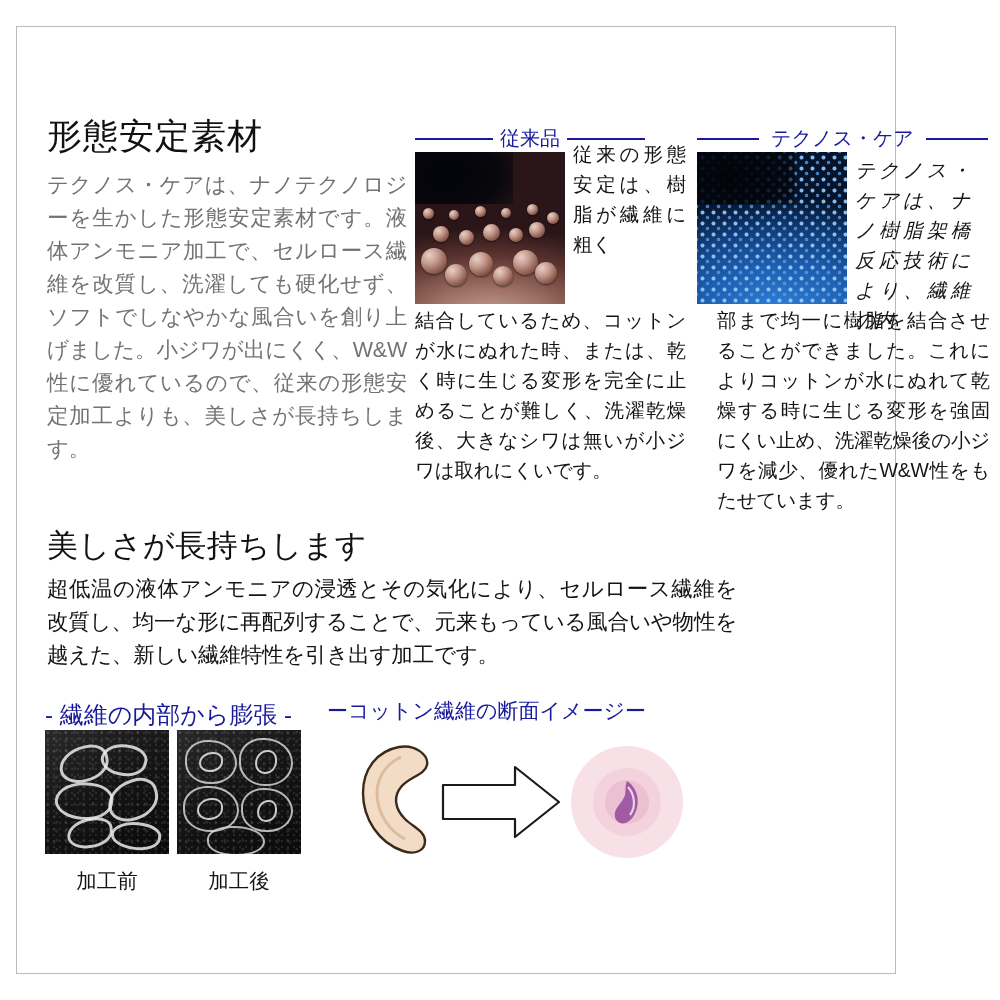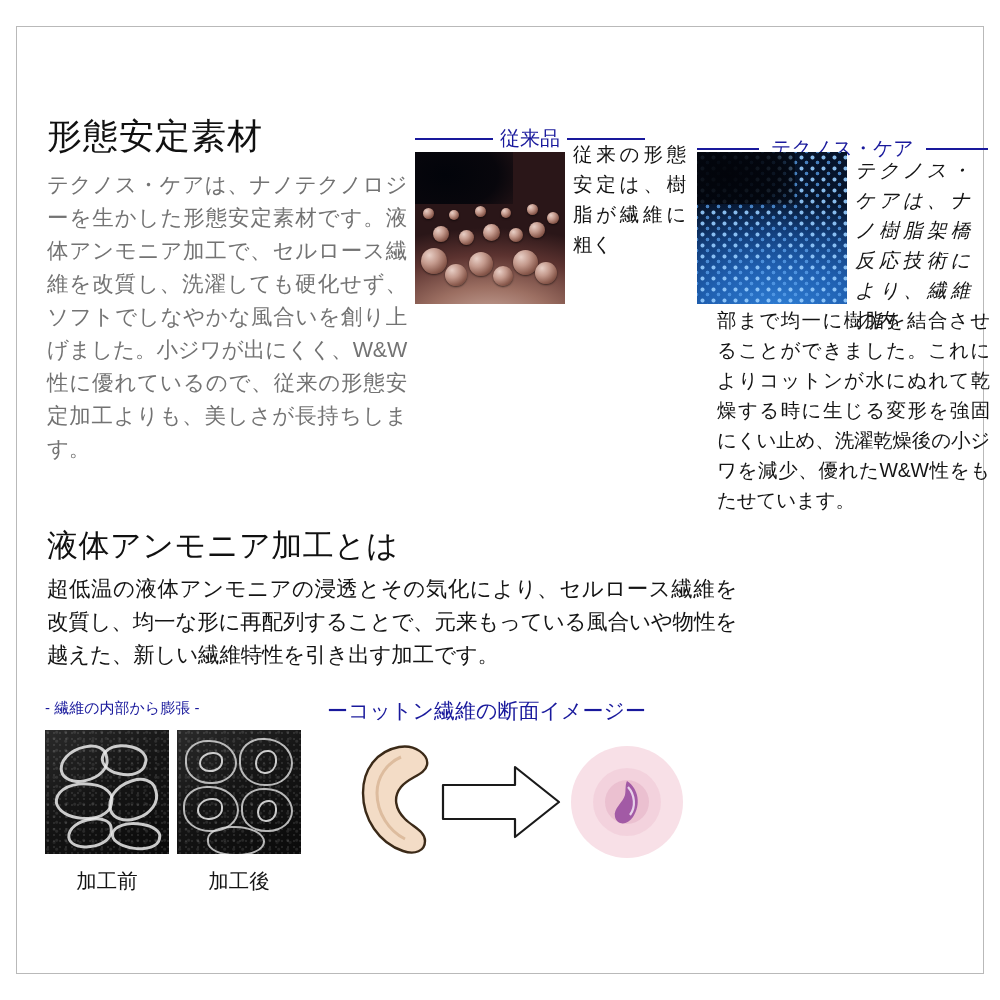--- a/index.html
+++ b/index.html
@@ -17,21 +17,21 @@
     position: relative;
     width: 1000px;
     height: 1000px;
     background: #ffffff;
     overflow: hidden;
   }
   .sheet {
     position: absolute;
     left: 16px;
     top: 26px;
-    width: 968px;
+    width: 880px;
     height: 948px;
     background: #ffffff;
     border: 1px solid #b9b9b9;
     box-sizing: border-box;
   }
   
   .s1-title {
     position: absolute;
     left: 30px;
     top: 86px;
@@ -63,21 +63,21 @@
     align-items: center;
     gap: 7px;
     text-align: right;
   }
   .colhead .rule {
     display: block;
     height: 2px;
     background: #19199c;
   }
   .colhead.left-col { left: 398px; top: 98px; }
-  .colhead.right-col { left: 680px; top: 108px; gap: 12px; }
+  .colhead.right-col { left: 680px; top: 98px; gap: 12px; }
   .colhead.left-col .rule { width: 78px; }
   .colhead.right-col .rule { width: 62px; }
 
   .photo {
     position: absolute;
     overflow: hidden;
     background: #1a1014;
   }
   .photo.conv {
     left: 398px;
@@ -177,21 +177,21 @@
     line-height: 33px;
     color: #141414;
     text-align: justify;
     text-justify: inter-character;
     letter-spacing: -0.2px;
   }
 
   
   .cap-blue {
     position: absolute;
-    font-size: 15px;
+    font-size: 24px;
     color: #19199c;
     white-space: nowrap;
   }
   .cap-fiber { left: 28px; top: 672px; }
   .cap-cross { left: 310px; top: 670px; font-size: 21px; }
 
   .micro {
     position: absolute;
     top: 703px;
     width: 124px;
@@ -283,31 +283,32 @@
       <div class="bead" style="left:8px;  top:56px;  width:11px; height:11px;"></div>
       <div class="bead" style="left:34px; top:58px;  width:10px; height:10px;"></div>
       <div class="bead" style="left:60px; top:54px;  width:11px; height:11px;"></div>
       <div class="bead" style="left:86px; top:56px;  width:10px; height:10px;"></div>
       <div class="bead" style="left:112px;top:52px;  width:11px; height:11px;"></div>
       <div class="bead" style="left:132px;top:60px;  width:12px; height:12px;"></div>
       <div class="ph-dark-top"></div>
     </div>
 
     <div class="coltext conv-side">従来の形態安定は、樹脂が繊維に粗く</div>
+    <div class="coltext conv-full">結合しているため、コットンが水にぬれた時、または、乾く時に生じる変形を完全に止めることが難しく、洗濯乾燥後、大きなシワは無いが小ジワは取れにくいです。</div>
 
     <div class="photo tech">
       <div class="ph-tech-bg"></div>
       <div class="ph-tech-dots"></div>
       <div class="ph-dark-top"></div>
     </div>
 
     <div class="coltext tech-side">テクノス・ケアは、ナノ樹脂架橋反応技術により、繊維の内</div>
     <div class="coltext tech-full">部まで均一に樹脂を結合させることができました。これによりコットンが水にぬれて乾燥する時に生じる変形を強固にくい止め、洗濯乾燥後の小ジワを減少、優れたW&amp;W性をもたせています。</div>
 
-    <div class="s2-title">液体アンモニア加工とは</div>
+    <div class="s2-title">美しさが長持ちします</div>
     <div class="s2-body">超低温の液体アンモニアの浸透とその気化により、セルロース繊維を改質し、均一な形に再配列することで、元来もっている風合いや物性を越えた、新しい繊維特性を引き出す加工です。</div>
 
     <div class="cap-blue cap-fiber">- 繊維の内部から膨張 -</div>
 
     <div class="micro before">
       <div class="micro-bg"></div>
       <div class="micro-noise"></div>
       <div class="worm" style="left:14px; top:16px; width:44px; height:30px; transform:rotate(-12deg);"></div>
       <div class="worm" style="left:56px; top:14px; width:40px; height:26px; transform:rotate(14deg);"></div>
       <div class="worm" style="left:10px; top:52px; width:52px; height:32px; transform:rotate(8deg);"></div>

